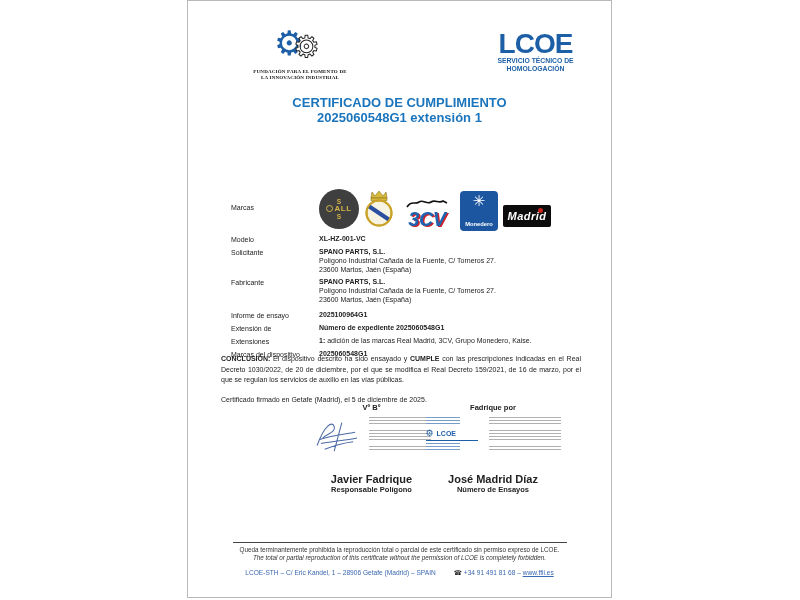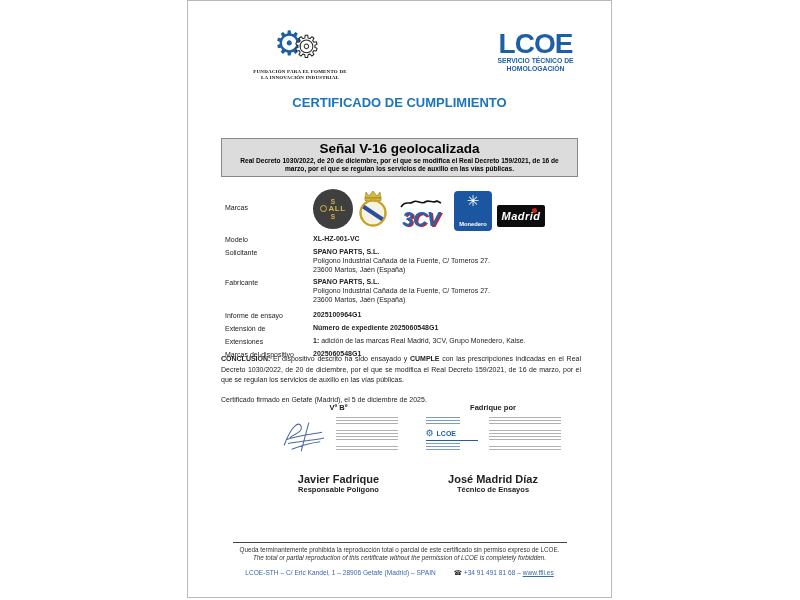--- a/index.html
+++ b/index.html
@@ -24,21 +24,21 @@
   .title { position:absolute; top:94px; left:0; width:100%; text-align:center;
            font-size:13px; font-weight:bold; color:#1b75bc; line-height:15px; }
 
   
   .vbox { position:absolute; top:137px; left:33px; width:357px; background:#dcdcdc;
           border:1px solid #888; text-align:center; padding:2px 8px 3px; }
   .vbox-title { font-size:13.5px; font-weight:bold; color:#000; line-height:16px; }
   .vbox-sub { font-size:6.6px; font-weight:bold; color:#000; line-height:8px; }
 
   
-  .fields { position:absolute; top:186px; left:37px; width:362px; }
+  .fields { position:absolute; top:186px; left:43px; width:362px; }
   .frow { display:flex; margin-top:4px; }
   .flabel { width:88px; flex:none; font-size:7px; color:#222; line-height:9px; }
   .fval { flex:1; font-size:7px; color:#222; line-height:8.8px; }
   .b { font-weight:bold; }
 
   
   .logos { display:flex; align-items:flex-end; gap:5px; height:44px; }
   .lg-soscall { width:40px; height:40px; border-radius:50%; background:#3f3f3f;
                 display:flex; flex-direction:column; align-items:center; justify-content:center;
                 color:#d4b34a; margin-bottom:2px; }
@@ -61,21 +61,21 @@
   .kaise-dot { position:absolute; right:8px; top:3px; width:5px; height:5px;
                background:#c8251f; border-radius:50%; }
 
   
   .conclusion { position:absolute; top:353px; left:33px; width:360px; font-size:7px;
                 line-height:10.5px; color:#222; text-align:justify; }
   .signedline { margin-top:9px; text-align:left; }
 
   
   .sig-col { position:absolute; top:402px; text-align:center; }
-  .sig-left { left:43px; width:215px; }
+  .sig-left { left:76px; width:215px; }
   .sig-right { left:225px; width:160px; }
   .sig-header { font-size:7.5px; font-weight:bold; color:#222; line-height:9px; margin-bottom:5px; }
   .sig-graphic { height:40px; display:flex; justify-content:center; align-items:flex-start; gap:5px; }
   .microtext { width:62px; height:34px;
                background:repeating-linear-gradient(to bottom,#b0b0b0 0px,#b0b0b0 0.8px,transparent 0.8px,transparent 3.2px); }
   .microtext-blue { width:34px; height:10px;
                background:repeating-linear-gradient(to bottom,#7a9cc8 0px,#7a9cc8 0.8px,transparent 0.8px,transparent 3.2px); }
   .stamp-left { width:58px; display:flex; flex-direction:column; align-items:flex-start; gap:2px; }
   .stamp-row { display:flex; align-items:center; gap:3px; }
   .stamp-gear { font-size:9px; color:#1d5fa6; line-height:9px; }
@@ -109,26 +109,23 @@
       <div class="ffii-cap">LA INNOVACIÓN INDUSTRIAL</div>
     </div>
     <div class="lcoe">
       <div class="lcoe-word">LCOE</div>
       <div class="lcoe-sub">SERVICIO TÉCNICO DE</div>
       <div class="lcoe-sub">HOMOLOGACIÓN</div>
     </div>
 
     <div class="title">
       <div>CERTIFICADO DE CUMPLIMIENTO</div>
-    </div>
-
-    <div class="vbox">
-      <div class="vbox-title">Señal V-16 geolocalizada</div>
-      <div class="vbox-sub">Real Decreto 1030/2022, de 20 de diciembre, por el que se modifica el Real Decreto 159/2021, de 16 de marzo, por el que se regulan los servicios de auxilio en las vías públicas.</div>
-    </div>
+      <div>2025060548G1 extensión 1</div>
+    </div>
+
 
     <div class="fields">
 
       <div class="frow" style="margin-top:0;">
         <div class="flabel" style="padding-top:16px;">Marcas</div>
         <div class="fval logos">
           <div class="lg-soscall">
             <div class="sos-s">S</div>
             <div class="sos-mid">
               <span class="sos-ring"></span>
@@ -231,21 +228,21 @@
           <div class="stamp-row">
             <span class="stamp-gear">⚙</span>
             <span class="stamp-lcoe">LCOE</span>
           </div>
           <div class="stamp-hr"></div>
           <div class="microtext-blue"></div>
         </div>
         <div class="microtext" style="width:72px;"></div>
       </div>
       <div class="sig-name">José Madrid Díaz</div>
-      <div class="sig-role">Técnico de Ensayos</div>
+      <div class="sig-role">Número de Ensayos</div>
     </div>
 
     <div class="footer">
       <div class="footer-line"></div>
       <div class="legal">Queda terminantemente prohibida la reproducción total o parcial de este certificado sin permiso expreso de LCOE.</div>
       <div class="legal legal-en">The total or partial reproduction of this certificate without the permission of LCOE is completely forbidden.</div>
       <div class="footer-blue">
         <span>LCOE-STH – C/ Eric Kandel, 1 – 28906 Getafe (Madrid) – SPAIN</span><span class="sep"></span><span class="phone-icon">☎</span>
         <span>+34 91 491 81 68 –</span>
         <span class="weblink">www.ffii.es</span>

